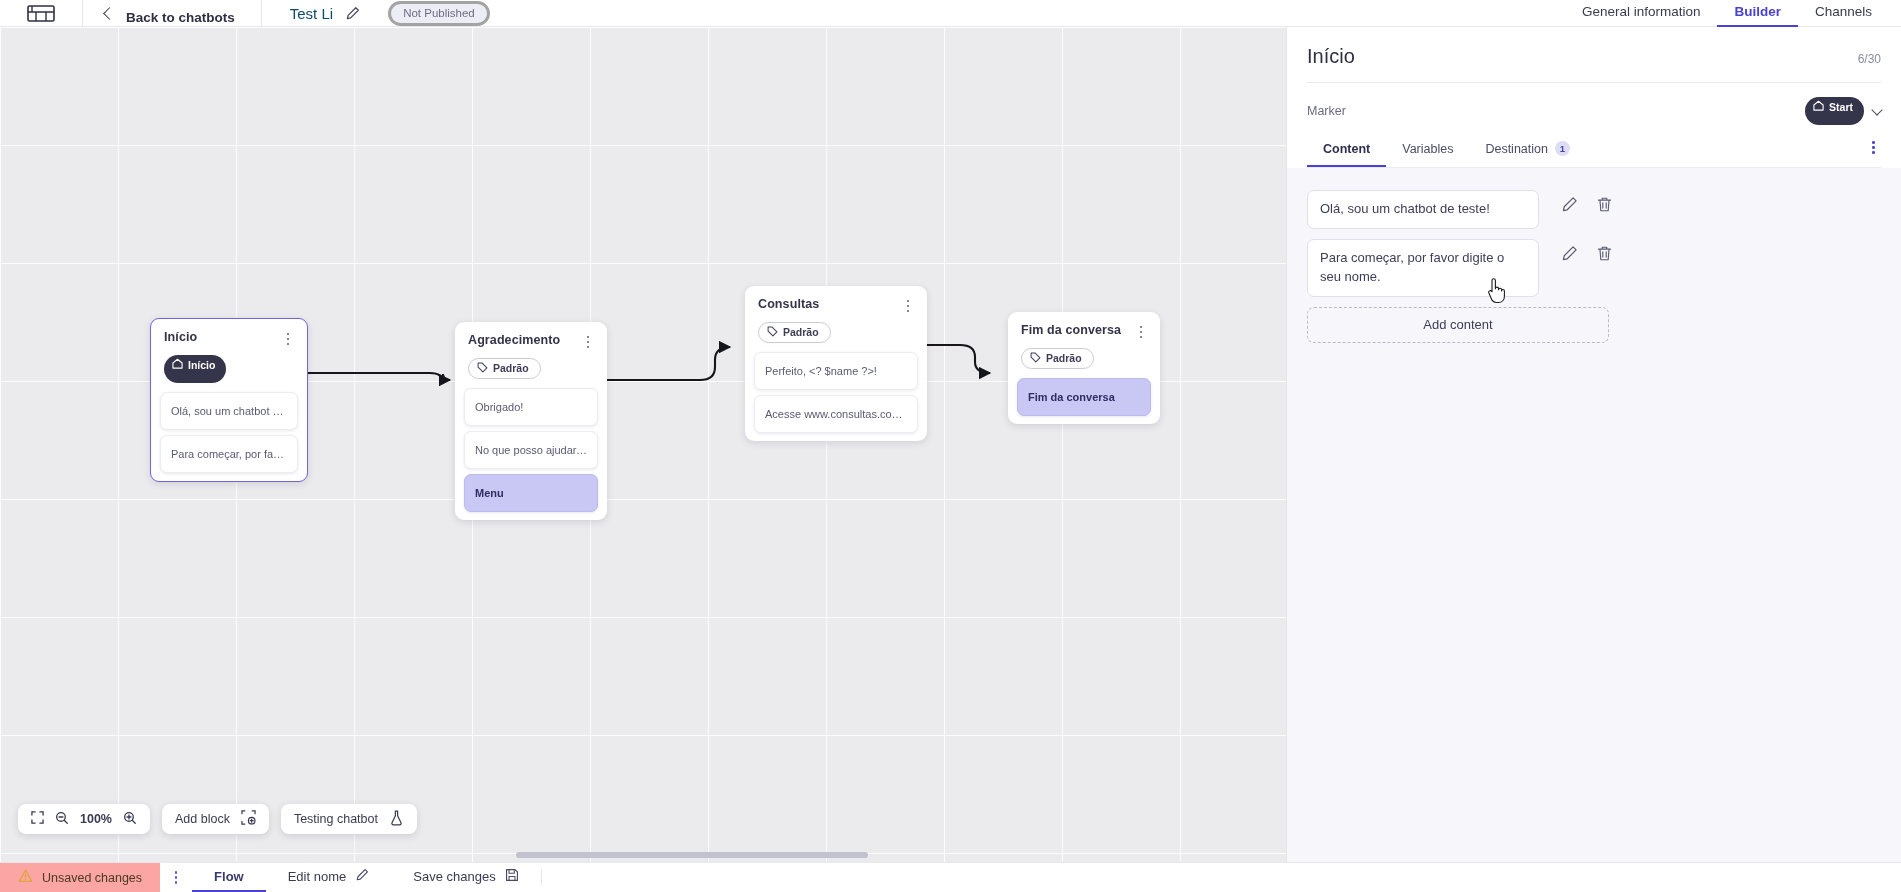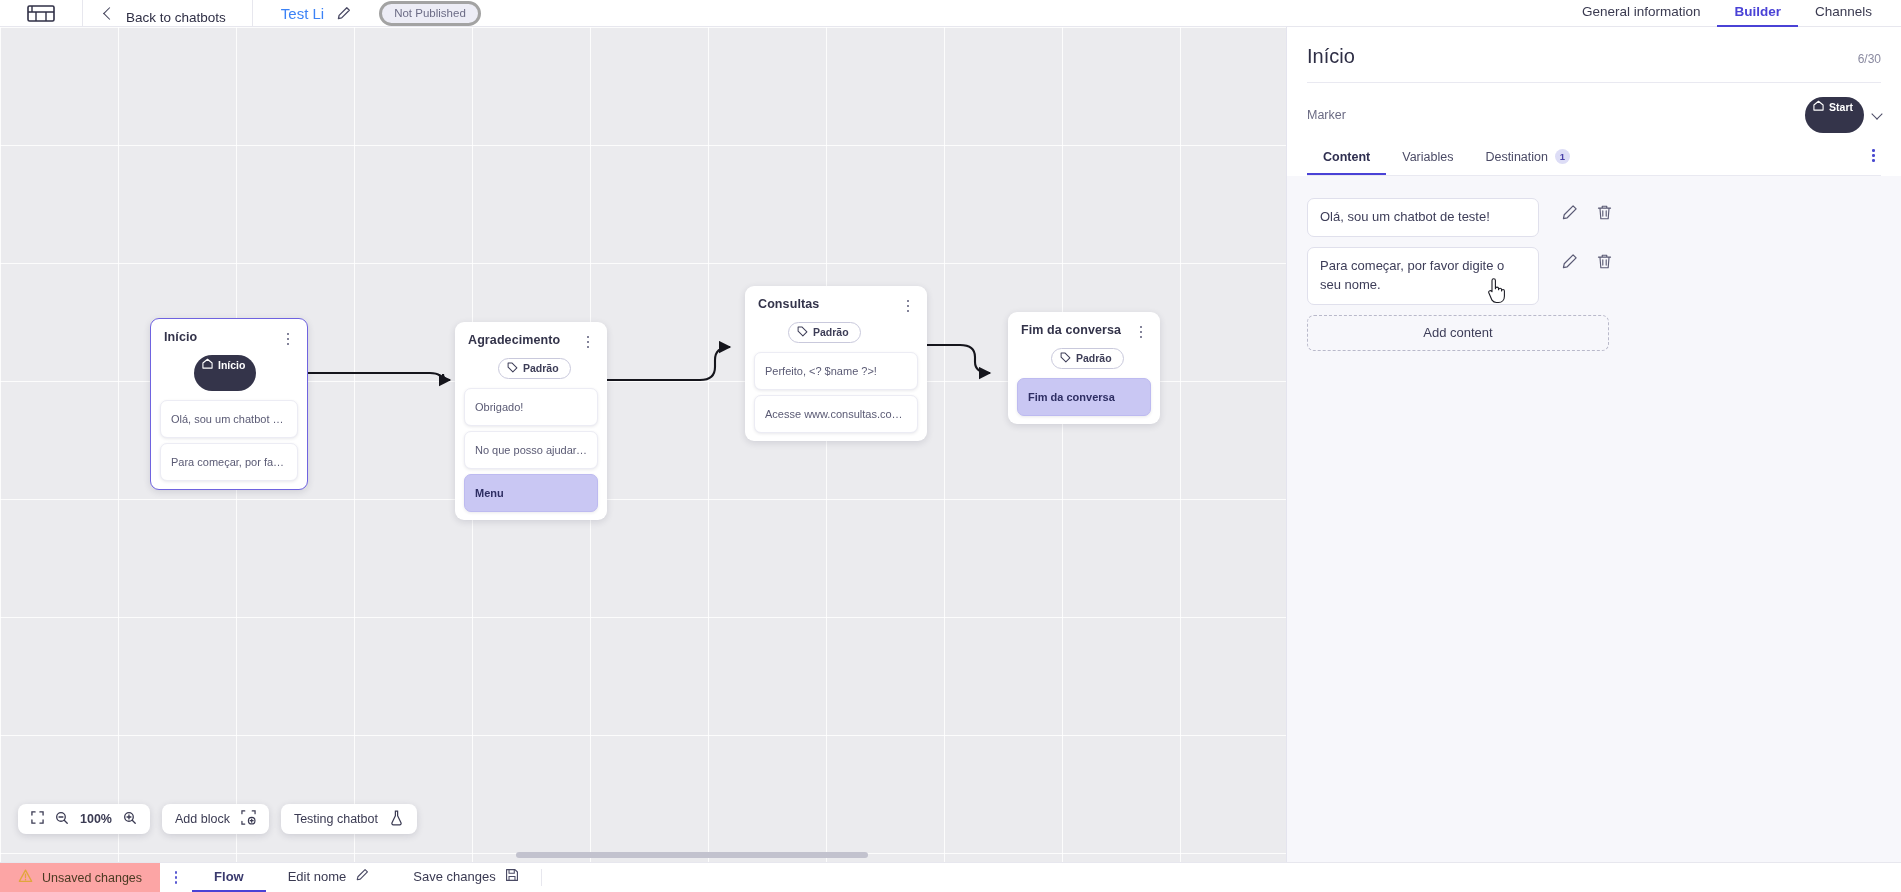--- a/index.html
+++ b/index.html
@@ -21,23 +21,23 @@
     width:38px; height:24px; margin-left:22px;
     display:flex; align-items:center; justify-content:center;
   }
   .logo-box svg{display:block}
   .divider-v{width:1px;height:27px;background:#e7e7ee;}
   .back-group{
     display:flex;align-items:center;gap:12px;
     padding:0 26px 0 22px;height:27px;cursor:pointer;
   }
   .chev-left{width:9px;height:9px;border-left:1.8px solid #3c3c55;border-bottom:1.8px solid #3c3c55;transform:rotate(45deg);}
-  .back-label{font-size:13.5px;font-weight:400;color:#2f2f45;white-space:nowrap;margin-top:8px;}
+  .back-label{font-size:13.5px;font-weight:700;color:#2f2f45;white-space:nowrap;margin-top:8px;}
   .title-group{display:flex;align-items:center;gap:12px;padding-left:28px;}
-  .bot-title{font-size:15px;color:#3b82f6;white-space:nowrap;}
+  .bot-title{font-size:15px;color:#0c4a6e;white-space:nowrap;}
   .pencil{width:15px;height:15px;cursor:pointer;}
   .badge-np{
     margin-left:16px; padding:3px 12px 4px; border-radius:999px;
     background:#ededf6; color:#6c6c86; font-size:11.5px; white-space:nowrap;
     border:3px solid #a3a3a3;
   }
   .top-tabs{
     position:absolute; right:12px; top:0; height:27px;
     display:flex; align-items:flex-end; gap:0;
   }
@@ -63,25 +63,25 @@
   .node{
     position:absolute; background:#fff; border-radius:9px;
     box-shadow:0 2px 7px rgba(40,40,70,.14);
     padding:0 0 8px 0;
   }
   .node.selected{ border:1.6px solid #6f63e0; }
   .node-head{display:flex;align-items:flex-start;justify-content:space-between;padding:11px 12px 0 13px;}
   .node-title{font-size:12.5px;font-weight:600;color:#33334a;letter-spacing:.1px;}
   .kebab{width:14px;height:18px;display:flex;flex-direction:column;align-items:center;justify-content:center;gap:2.5px;cursor:pointer;}
   .kebab i{width:2.6px;height:2.6px;border-radius:50%;background:#5b5b78;display:block;}
-  .pill-row{padding:7px 13px 4px;margin-left:30px;}
+  .pill-row{padding:7px 13px 4px;}
   .pill-start{
     display:inline-flex;align-items:center;gap:5px;
     background:#34344a;color:#fff;border-radius:999px;
-    padding:3px 11px 20px 8px;font-size:10.5px;font-weight:700;
+    padding:3px 11px 12px 8px;font-size:10.5px;font-weight:700;
   }
   .pill-default{
     display:inline-flex;align-items:center;gap:5px;
     border:1px solid #c9c9dc;color:#3d3d57;border-radius:999px;
     padding:2.5px 11px 3.5px 8px;font-size:10.5px;font-weight:600;background:#fff;
   }
   .msg{
     margin:5px 9px 0; background:#fff; border:1px solid #ececf4;
     border-radius:7px; padding:12px 10px; font-size:11px; color:#5a5a74;
     box-shadow:0 1px 3px rgba(40,40,70,.10);

